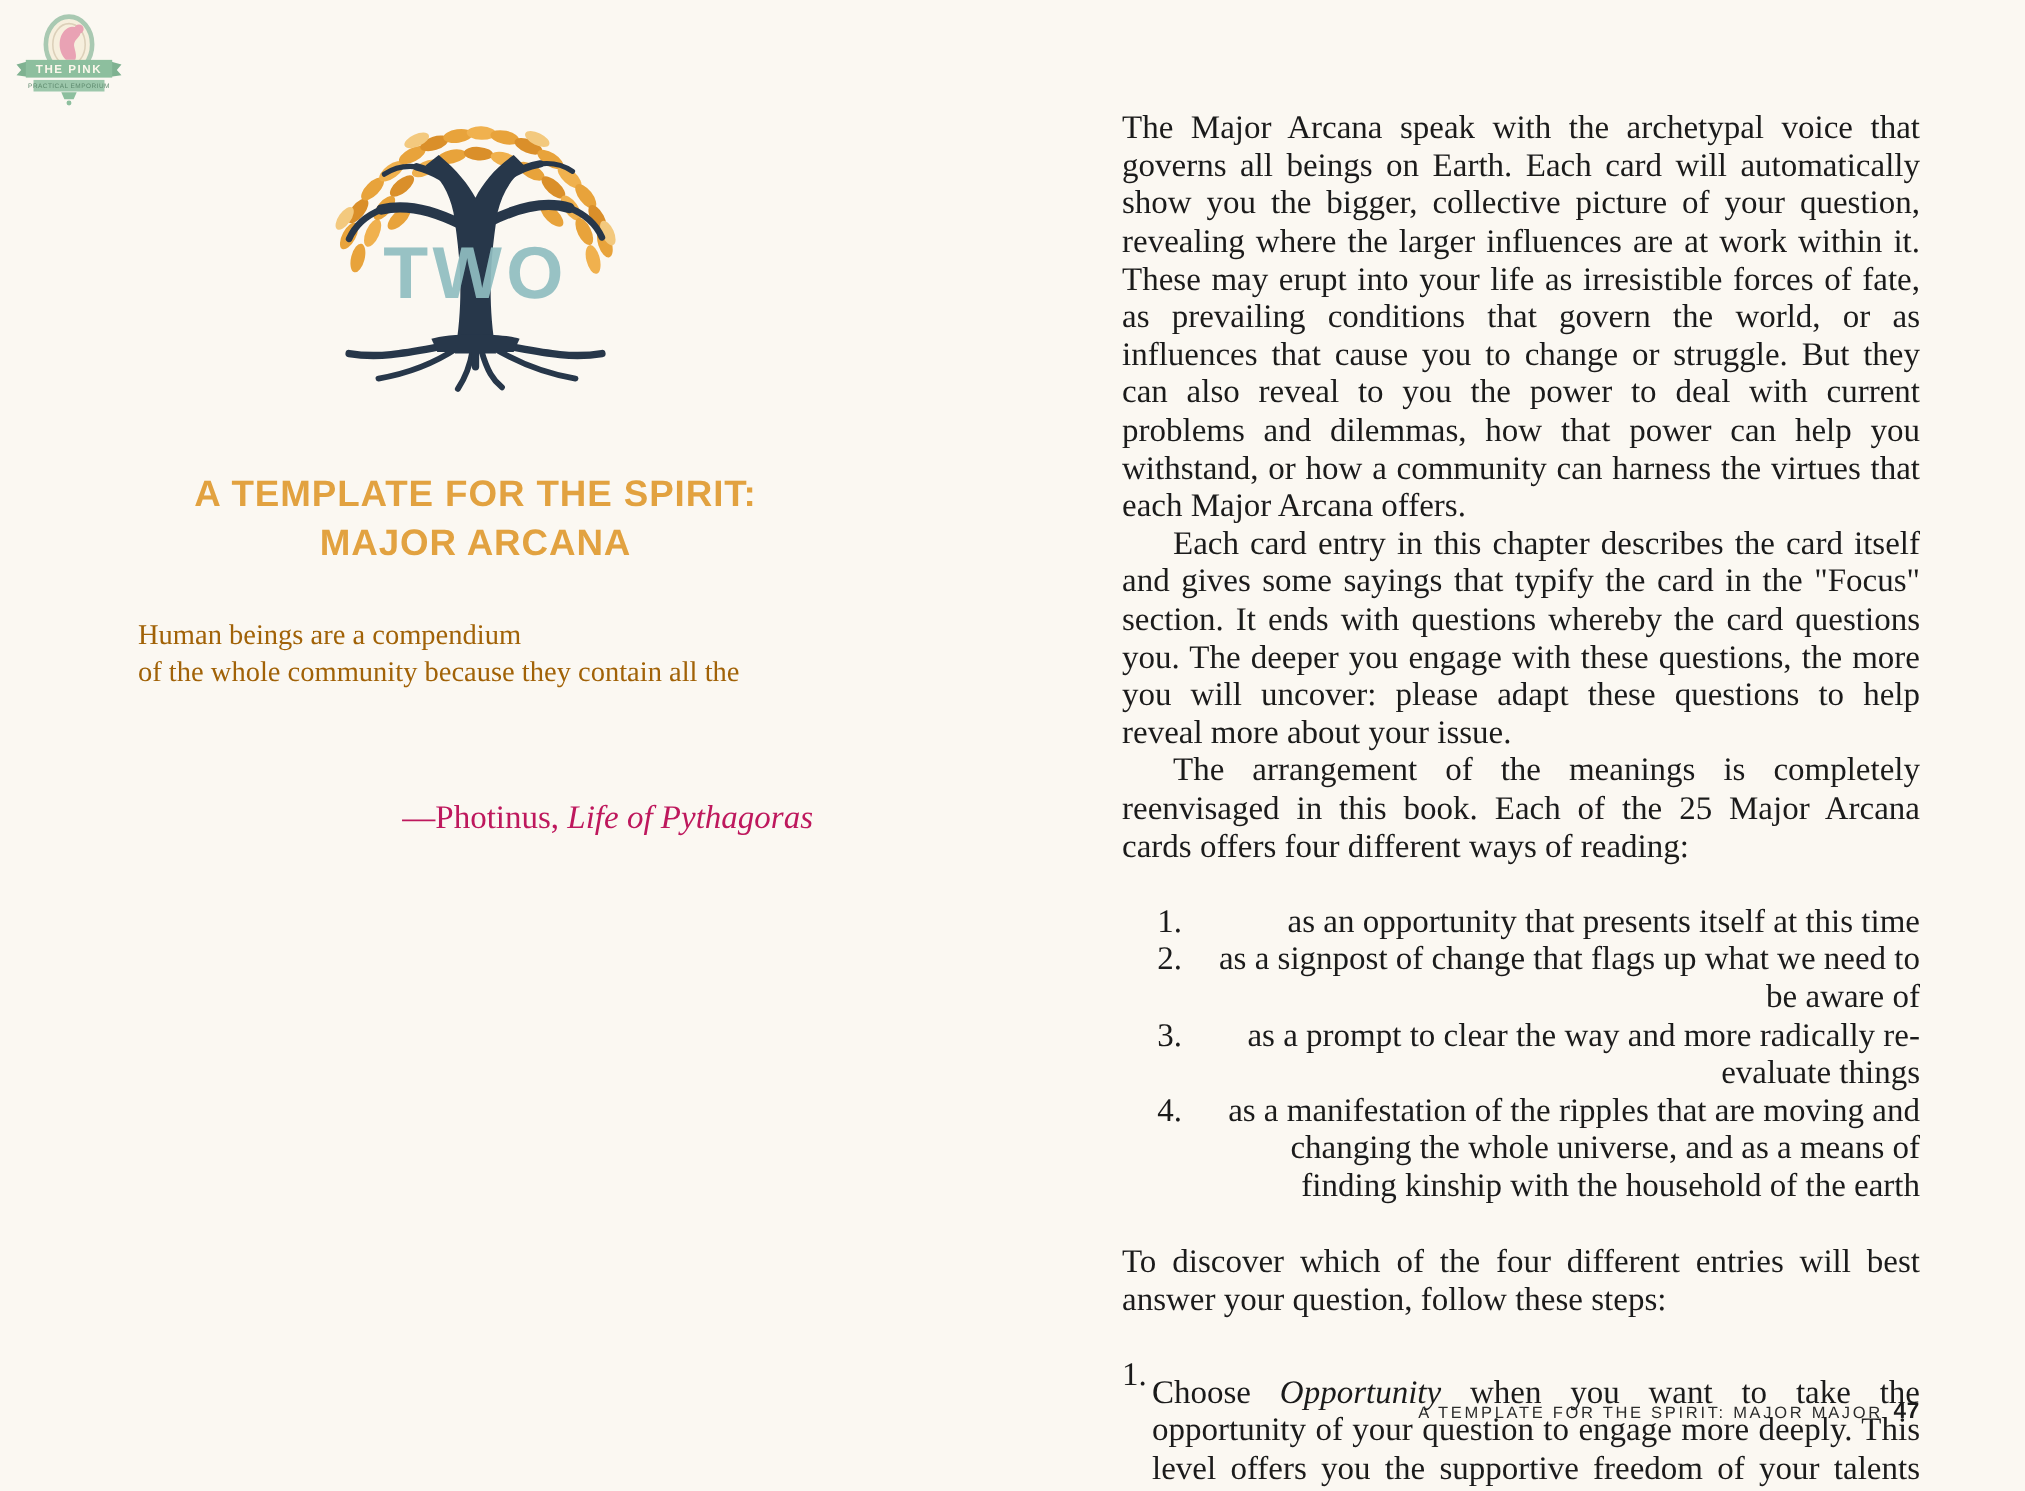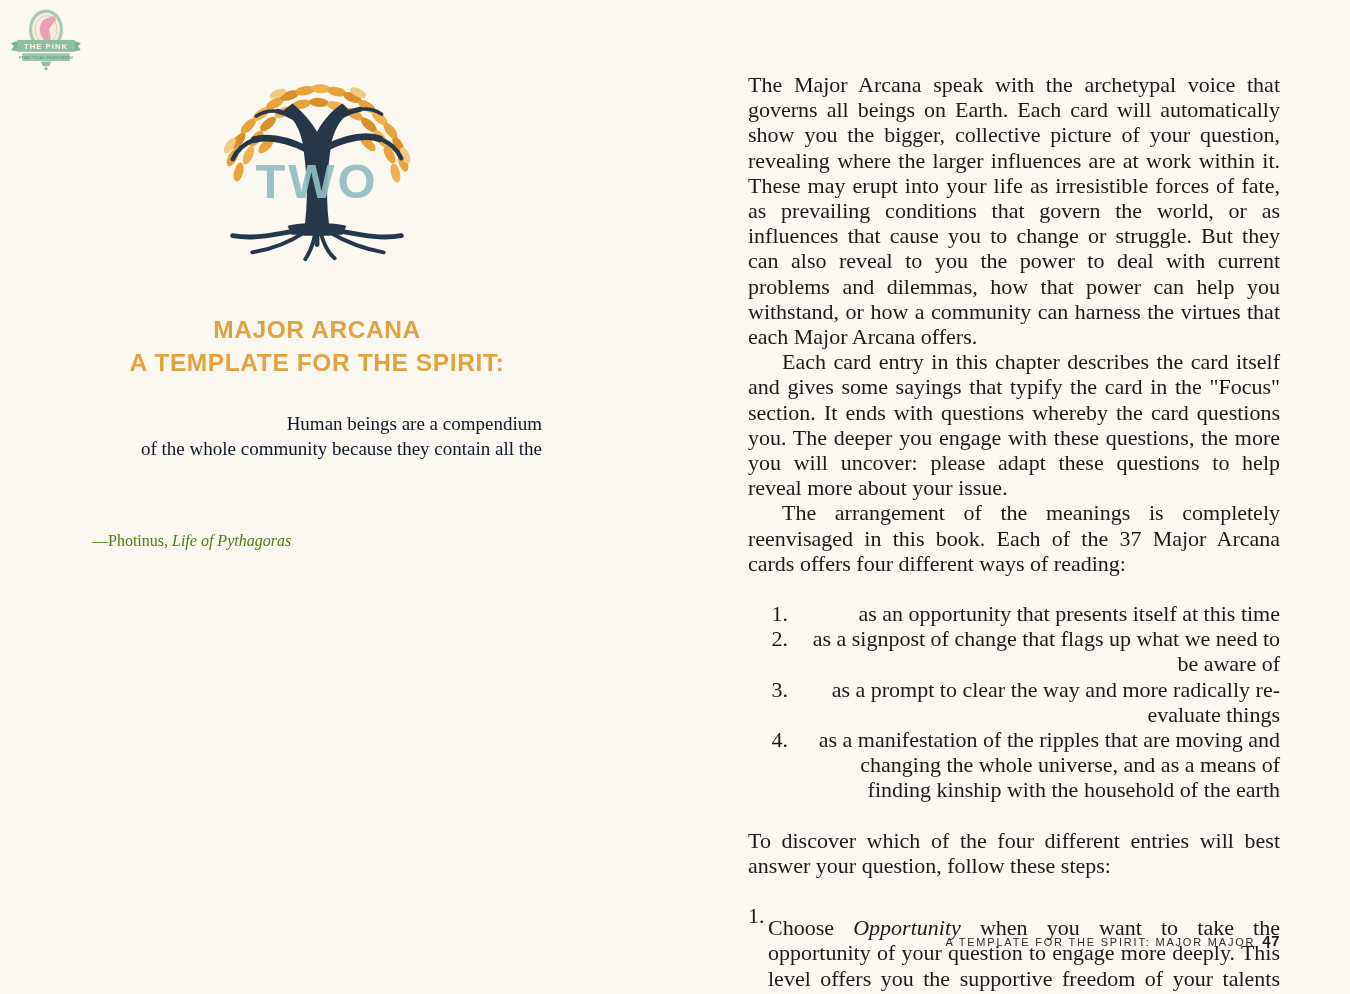--- a/index.html
+++ b/index.html
@@ -19,25 +19,25 @@
   .left-page { position: absolute; left: 92px; top: 0; width: 450px; height: 994px; }
   .tree-wrap { position: absolute; top: 78px; left: 127px; width: 196px; height: 188px; }
   .chapter-title {
     position: absolute; top: 313px; width: 100%;
     font-family: "Liberation Sans", sans-serif;
     font-weight: 700; font-size: 24.5px; line-height: 33px;
     letter-spacing: 0.6px; color: #E2A240; text-align: center;
   }
   .epigraph {
     position: absolute; top: 411px; width: 100%;
-    font-size: 19px; line-height: 25px; color: #0f172a; text-align: right;
+    font-size: 19px; line-height: 25px; color: #a16207; text-align: left;
   }
   .attribution {
     position: absolute; top: 532px; width: 100%;
-    font-size: 16px; text-align: left; color: #4d7c0f;
+    font-size: 22px; text-align: right; color: #be185d;
   }
   .italic { font-style: italic; }
 
   
   .right-page {
     position: absolute; left: 748px; top: 72px; width: 532px;
     font-size: 22px; line-height: 25.2px;
   }
   .body-par { margin: 0; text-align: justify; }
   .indented { text-indent: 34px; }
@@ -148,39 +148,39 @@
           <path d="M112,156 C132,168 150,174 168,177" stroke-width="4"></path>
           <path d="M100,158 L100,169" stroke-width="5"></path>
         </g>
         <path d="M70,150 C80,146 120,146 130,150 L126,159 L74,159 Z" fill="#27374A"></path>
 
         <text x="100" y="122" text-anchor="middle" font-family="Liberation Sans, sans-serif" font-size="50" font-weight="bold" letter-spacing="3" fill="#8FBDC0" fill-opacity="0.92">TWO</text>
       </svg>
     </div>
 
     <div class="chapter-title">
+      <div>A TEMPLATE FOR THE SPIRIT:</div>
       <div>MAJOR ARCANA</div>
-      <div>A TEMPLATE FOR THE SPIRIT:</div>
     </div>
 
     <div class="epigraph">
       <div>Human beings are a compendium</div>
       <div>of the whole community because they contain all the</div>
     </div>
 
     <div class="attribution">
       <span>—Photinus, </span><span class="italic">Life of Pythagoras</span>
     </div>
   </div>
 
   <div class="right-page">
 
     <p class="body-par">The Major Arcana speak with the archetypal voice that governs all beings on Earth. Each card will automatically show you the bigger, collective picture of your question, revealing where the larger influences are at work within it. These may erupt into your life as irresistible forces of fate, as prevailing conditions that govern the world, or as influences that cause you to change or struggle. But they can also reveal to you the power to deal with current problems and dilemmas, how that power can help you withstand, or how a community can harness the virtues that each Major Arcana offers.</p>
     <p class="body-par indented">Each card entry in this chapter describes the card itself and gives some sayings that typify the card in the "Focus" section. It ends with questions whereby the card questions you. The deeper you engage with these questions, the more you will uncover: please adapt these questions to help reveal more about your issue.</p>
-    <p class="body-par indented">The arrangement of the meanings is completely reenvisaged in this book. Each of the 37 Major Arcana cards offers four different ways of reading:</p>
+    <p class="body-par indented">The arrangement of the meanings is completely reenvisaged in this book. Each of the 25 Major Arcana cards offers four different ways of reading:</p>
 
     <ol class="readings-list">
       <li>
         <span class="li-num">1.</span>
         <span class="li-text">as an opportunity that presents itself at this time</span>
       </li>
       <li>
         <span class="li-num">2.</span>
         <span class="li-text">as a signpost of change that flags up what we need to be aware of</span>
       </li>

